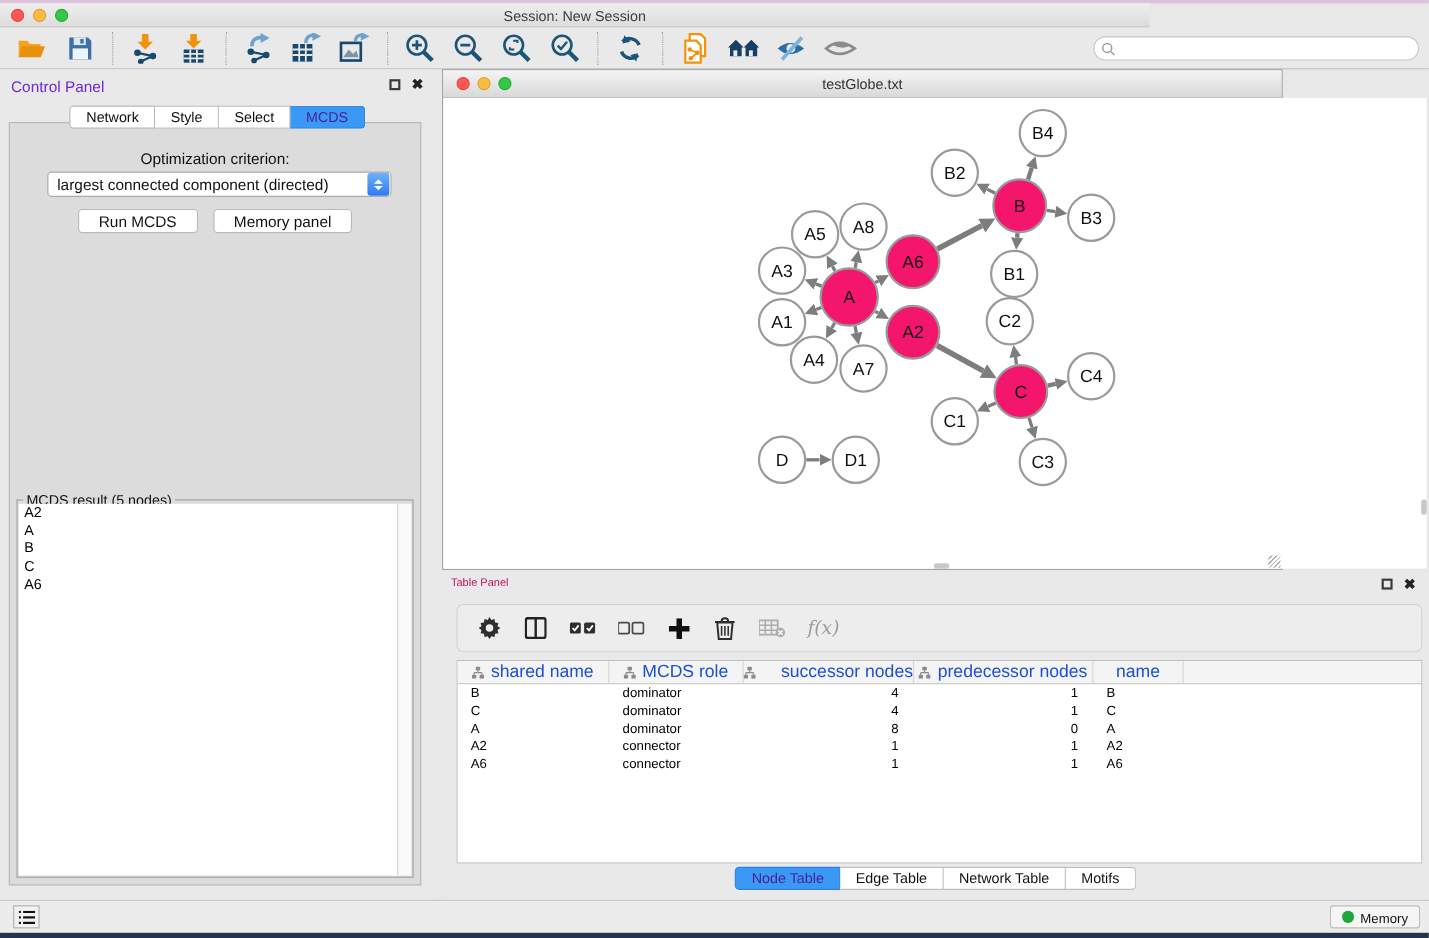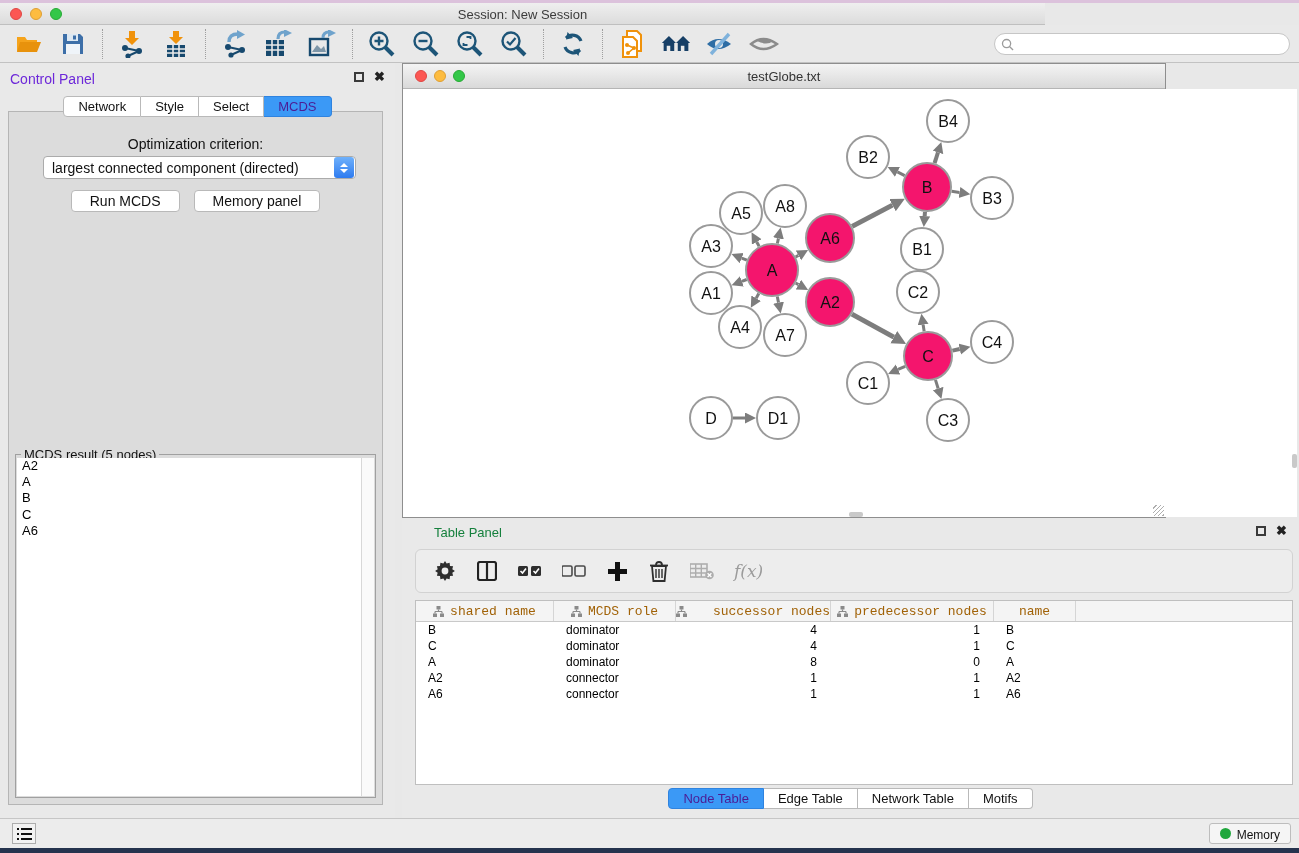--- a/index.html
+++ b/index.html
@@ -69,31 +69,31 @@
   .net-title { position:absolute; width:100%; text-align:center; top:5px; font-size:13px; color:#333; }
   .net-lights { position:absolute; left:12px; top:6px; display:flex; gap:7px; }
   .net-canvas { position:absolute; left:0; top:25px; width:894px; height:428px; background:#FFF; }
   .net-hthumb { position:absolute; left:446px; bottom:0px; width:14px; height:5px; background:#C9C9C9; border-radius:2px; }
   .net-vthumb { position:absolute; right:0px; top:365px; width:5px; height:14px; background:#C9C9C9; border-radius:2px; }
   .resize-grip { position:absolute; right:1px; bottom:1px; width:11px; height:11px;
                  background:repeating-linear-gradient(135deg, transparent 0 2px, #AFAFAF 2px 3px); }
 
   
   .table-panel { position:absolute; left:402px; top:520px; width:897px; height:298px; background:#E9E9E9; }
-  .tp-header { position:absolute; left:32px; top:5px; font-size:13px; color:#15803d; }
+  .tp-header { position:absolute; left:8px; top:5px; font-size:10px; color:#be185d; }
   .tp-winbtns { position:absolute; right:12px; top:6px; display:flex; gap:10px; align-items:center; }
   .tp-toolbar { position:absolute; left:13px; top:29px; width:878px; height:44px; background:#EDEDED;
                 border:1px solid #D2D2D2; border-radius:6px; display:flex; align-items:center; gap:20px; padding-left:18px; }
   .tp-icon { display:flex; align-items:center; justify-content:center; min-width:22px; height:24px; }
   .fx-label { font-family:"DejaVu Serif", serif; font-style:italic; font-size:17px; color:#9B9B9B; }
   .data-table { position:absolute; left:13px; top:80px; width:878px; height:185px; background:#FFF;
                 border:1px solid #BFBFBF; overflow:hidden; }
   .dt-headrow { display:flex; height:21px; background:#F4F4F4; border-bottom:1px solid #C9C9C9; }
-  .dt-hcell { display:flex; align-items:center; justify-content:center; gap:6px; font-size:13px; color:#a16207;
-              border-right:1px solid #D5D5D5;font-family:Liberation Mono, monospace; }
+  .dt-hcell { display:flex; align-items:center; justify-content:center; gap:6px; font-size:16px; color:#1d4ed8;
+              border-right:1px solid #D5D5D5; }
   .dt-row { display:flex; height:16px; }
   .dt-cell { font-size:12px; color:#000; line-height:16px; white-space:nowrap; overflow:hidden; }
   .tp-tabs { position:absolute; left:0; top:268px; width:100%; display:flex; justify-content:center; }
 
   
   .statusbar { position:absolute; left:0; top:818px; width:1299px; height:30px; background:#ECECEC;
                border-top:1px solid #C6C6C6; }
   .list-btn { position:absolute; left:12px; top:4px; width:24px; height:21px; background:#F2F2F2;
               border:1px solid #ADADAD; display:flex; align-items:center; justify-content:center; }
   .memory-btn { position:absolute; right:8px; top:4px; height:21px; padding:4px 10px; background:#F5F5F5;

